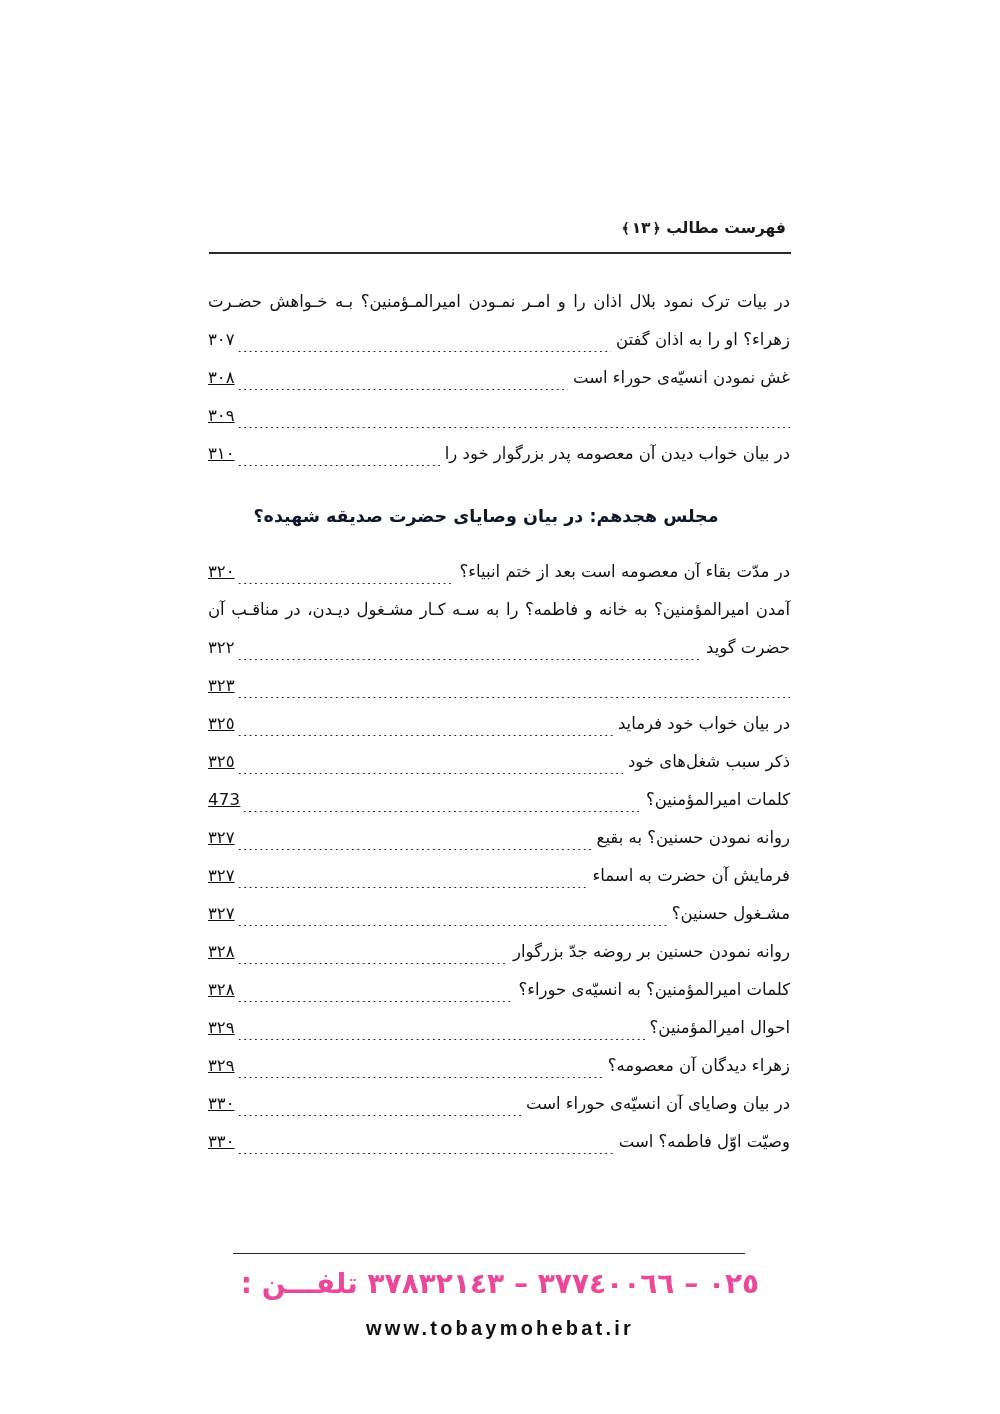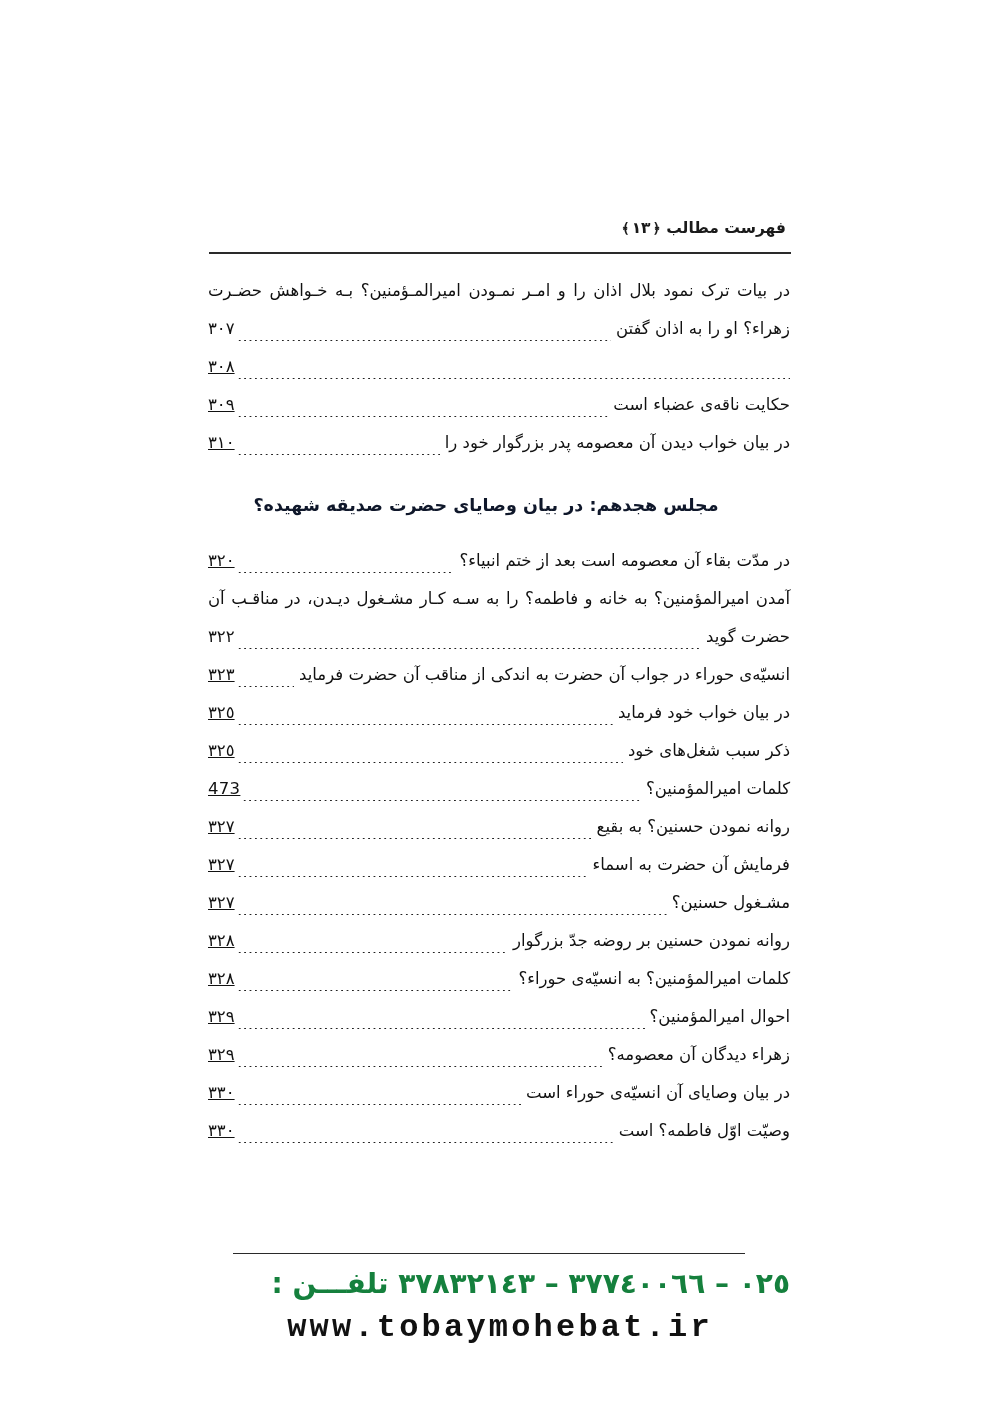--- a/index.html
+++ b/index.html
@@ -55,21 +55,21 @@
     top: 252px;
     right: 209px;
     width: 582px;
     height: 1.6px;
     background: #2a2a2a;
   }
 
   
   .toc {
     position: absolute;
-    top: 272px;
+    top: 283px;
     right: 210px;
     width: 582px;
     direction: rtl;
   }
 
   
   .line {
     display: flex;
     align-items: baseline;
     direction: rtl;
@@ -179,38 +179,37 @@
     right: 210px;
     left: 210px;
     text-align: center;
     direction: rtl;
   }
 
   .footer-phone {
     font-size: 28px;
     font-weight: bold;
     letter-spacing: 1.5px;
-    color: #15803d;
+    color: #ec4899;
     white-space: nowrap;
     line-height: 44px;
-    text-align: right;
   }
 
   .footer-phone .label {
     letter-spacing: 0.5px;
   }
 
   .footer-site {
-    font-size: 32px;
+    font-size: 20px;
     font-weight: bold;
     letter-spacing: 3.2px;
     color: #111111;
     direction: ltr;
     line-height: 44px;
-    font-family: Liberation Mono, monospace;
+    font-family: Liberation Sans, sans-serif;
   }
 </style>
 </head>
 <body>
 
 <div class="page">
 
   <div class="header">
     <span class="header-text">
       <span>فهرست مطالب</span>
@@ -224,26 +223,26 @@
     <div class="wrap-entry">
       <span class="wrap-text">در بیات ترک نمود بلال اذان را و امـر نمـودن امیرالمـؤمنین؟ بـه خـواهش حضـرت</span>
       <span class="tail">
         <span class="tail-text">زهراء؟ او را به اذان گفتن</span>
         <span class="dots"></span>
         <span class="pnum">٣٠٧</span>
       </span>
     </div>
 
     <div class="line">
+      <span class="title">غش نمودن انسیّه‌ی حوراء است</span>
       <span class="dots"></span>
       <span class="pnum">٣٠٨</span>
     </div>
 
     <div class="line">
-      <span class="title">حکایت ناقه‌ی عضباء است</span>
       <span class="dots"></span>
       <span class="pnum">٣٠٩</span>
     </div>
 
     <div class="line">
       <span class="title">در بیان خواب دیدن آن معصومه پدر بزرگوار خود را</span>
       <span class="dots"></span>
       <span class="pnum">٣١٠</span>
     </div>
 
@@ -258,21 +257,20 @@
     <div class="wrap-entry">
       <span class="wrap-text">آمدن امیرالمؤمنین؟ به خانه و فاطمه؟ را به سـه کـار مشـغول دیـدن، در مناقـب آن</span>
       <span class="tail">
         <span class="tail-text">حضرت گوید</span>
         <span class="dots"></span>
         <span class="pnum">٣٢٢</span>
       </span>
     </div>
 
     <div class="line">
-      <span class="title">انسیّه‌ی حوراء در جواب آن حضرت به اندکی از مناقب آن حضرت فرماید</span>
       <span class="dots"></span>
       <span class="pnum">٣٢٣</span>
     </div>
 
     <div class="line">
       <span class="title">در بیان خواب خود فرماید</span>
       <span class="dots"></span>
       <span class="pnum">٣٢٥</span>
     </div>
 

